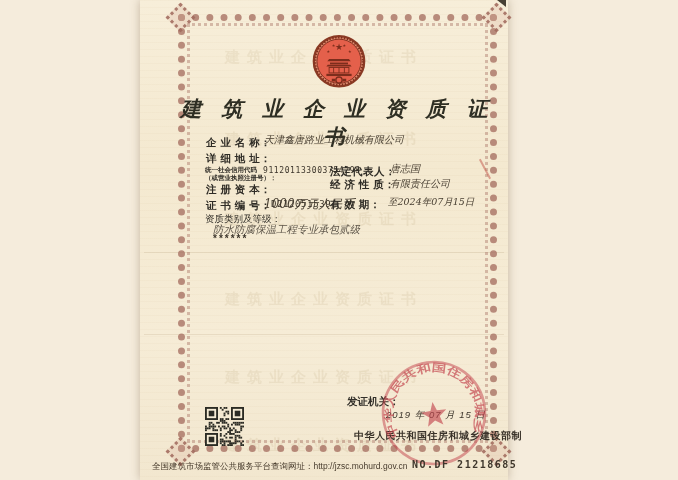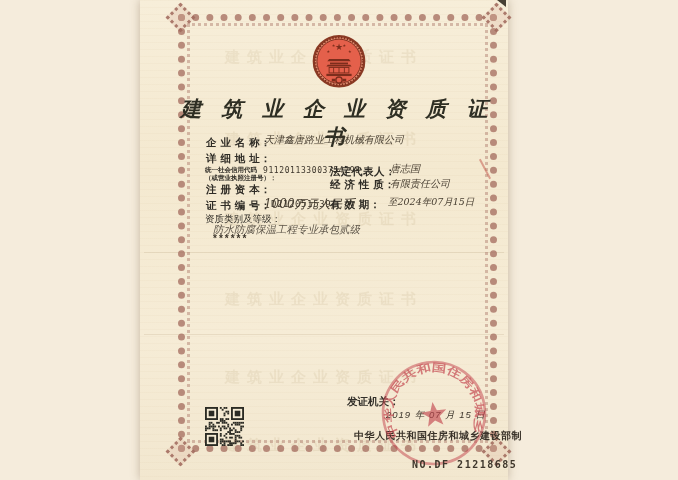--- a/index.html
+++ b/index.html
@@ -293,17 +293,18 @@
       <rect x="38" y="38" width="2" height="2" fill="#2b2b24"></rect>
       <rect x="18" y="40" width="2" height="2" fill="#2b2b24"></rect>
       <rect x="20" y="40" width="2" height="2" fill="#2b2b24"></rect>
       <rect x="24" y="40" width="2" height="2" fill="#2b2b24"></rect>
       <rect x="26" y="40" width="2" height="2" fill="#2b2b24"></rect>
       <rect x="28" y="40" width="2" height="2" fill="#2b2b24"></rect>
       <rect x="38" y="40" width="2" height="2" fill="#2b2b24"></rect>
       <rect x="40" y="40" width="2" height="2" fill="#2b2b24"></rect>
     </svg>
 
+  <div class="footer-url">全国建筑市场监管公共服务平台查询网址：http://jzsc.mohurd.gov.cn</div>
   <div class="footer-serial">NO.DF  21218685</div>
 
   <div class="corner-fold"></div>
   <div class="pen-mark"></div>
 </div>
 
 </body></html>

